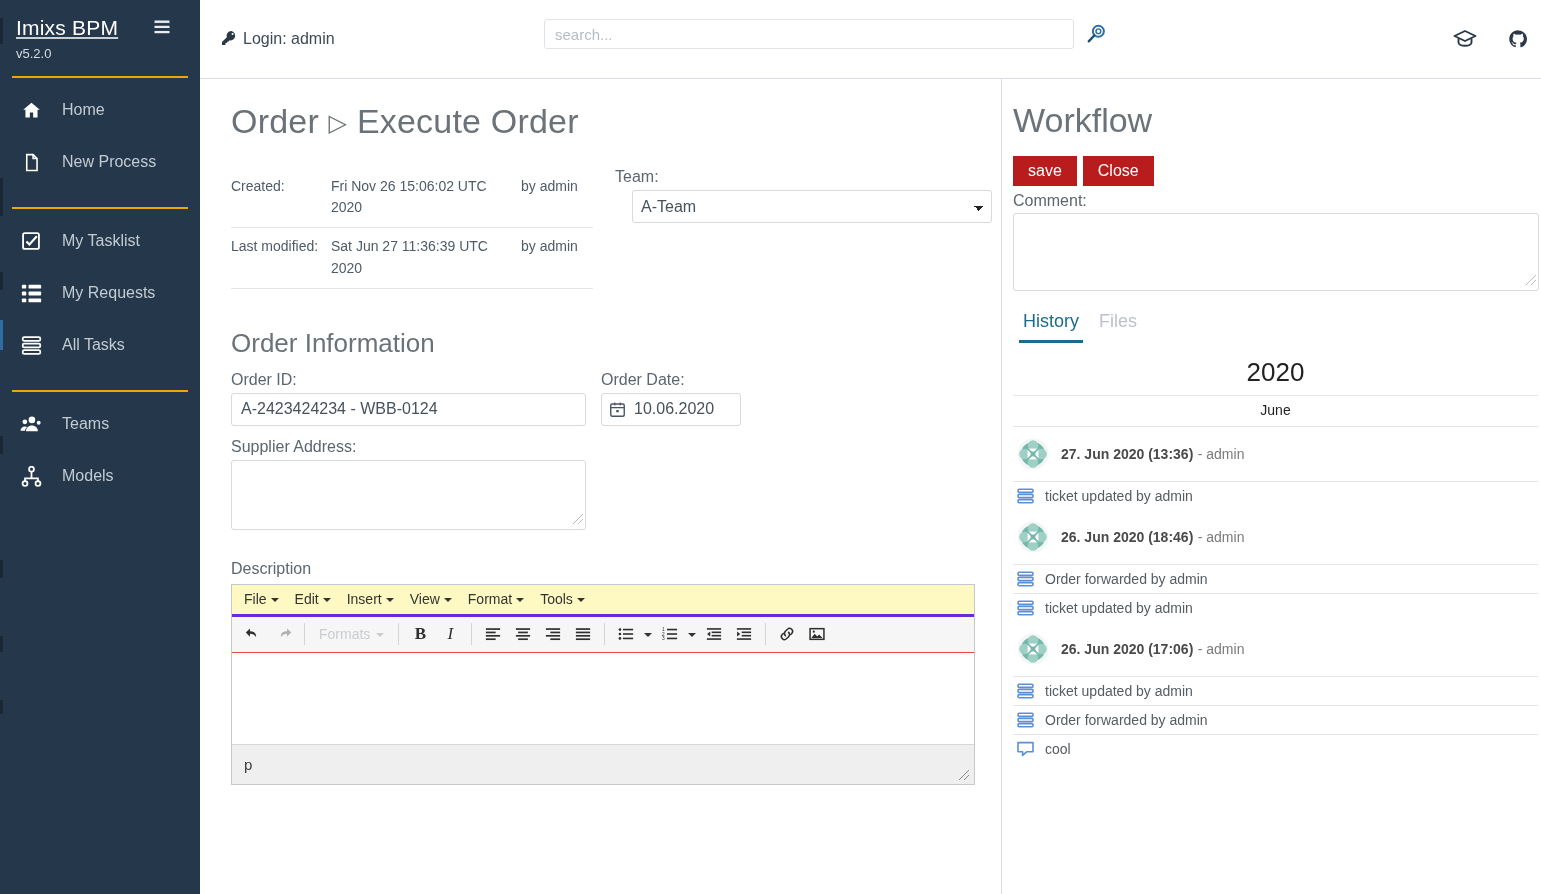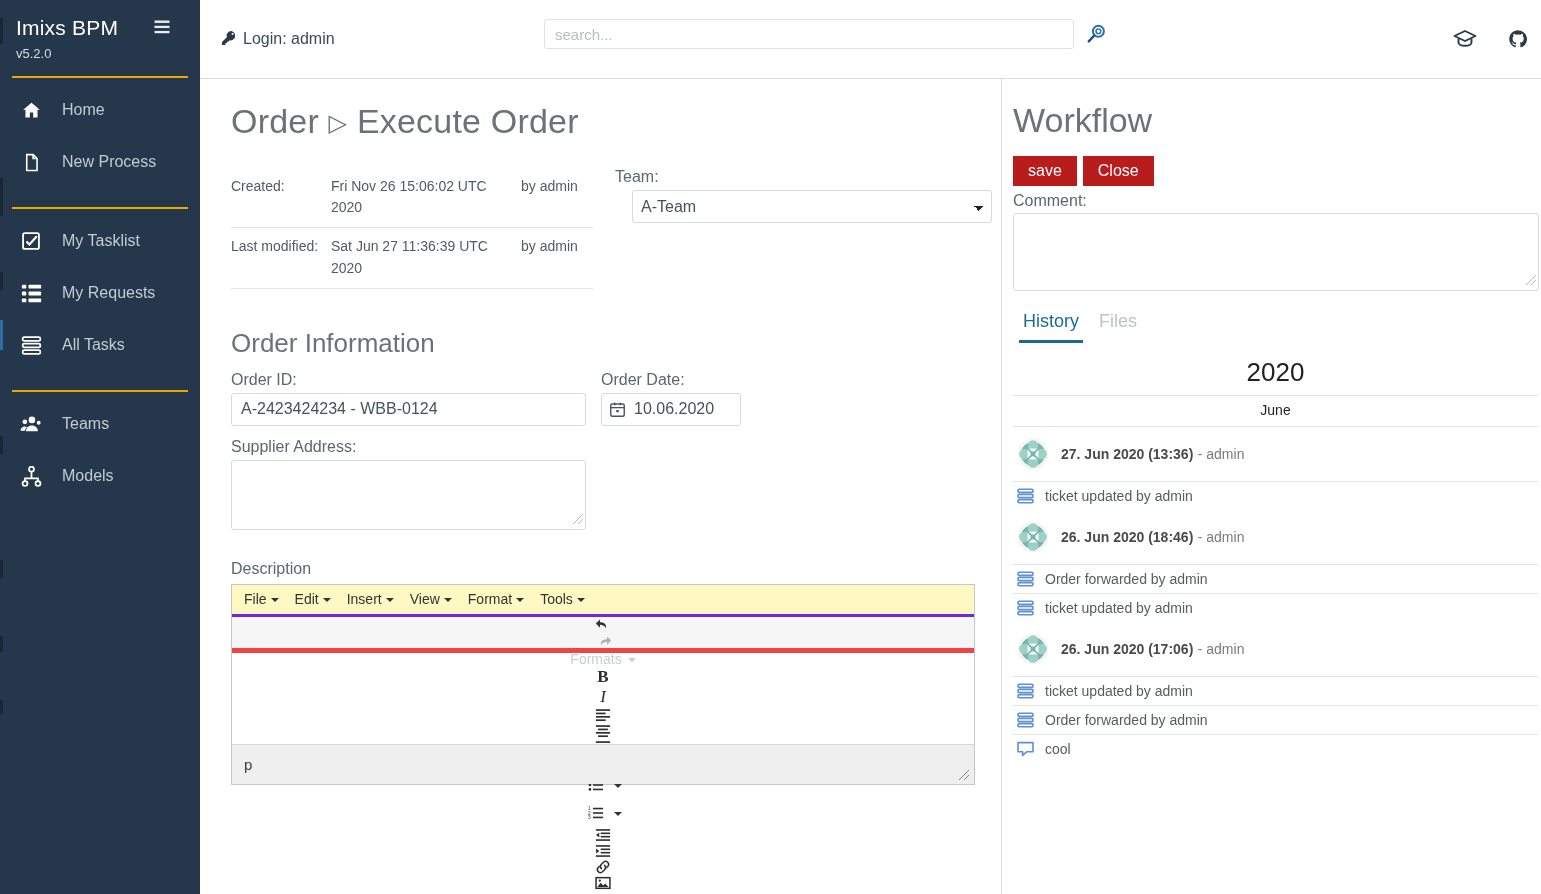--- a/index.html
+++ b/index.html
@@ -17,20 +17,21 @@
     width: 200px; height: 894px;
     background: #25374a;
     flex: 0 0 200px;
     position: relative;
     color: #c8cfd6;
   }
   #sidebar-head { padding: 10px 0 0 0; }
   .brand-row {
     display: flex; align-items: center; justify-content: space-between;
     padding: 6px 28px 0 16px;
+    text-decoration: underline;
   }
   .brand-title {
     font-size: 21px; color: #ffffff; font-weight: 400; letter-spacing: .2px;
   }
   .brand-icon { width: 20px; height: 20px; display:block; }
   .brand-version {
     padding: 6px 16px 0 16px; font-size: 13px; color: #d6dce2;
   }
   .side-sep {
     height: 0; border-top: 2px solid #f0a500;
@@ -195,22 +196,22 @@
     font-size: 14px; color: #333; padding: 3px 8px; cursor: pointer;
     display: flex; align-items: center; gap: 4px;
   }
   .caret {
     width:0; height:0; border-left:4px solid transparent;
     border-right:4px solid transparent; border-top:4px solid #333;
     display:inline-block; position: relative; top:1px;
   }
   .mce-toolbar {
     display: flex; align-items: center;
-    background: #f6f6f6; border-bottom: 5px solid #ef4444;
-    height: 36px; padding: 0 6px; gap: 0; flex-direction: column;
+    background: #f6f6f6; border-bottom: 1px solid #ef4444;
+    height: 36px; padding: 0 6px; gap: 0;
   }
   .tb-btn {
     width: 30px; height: 28px; display:flex; align-items:center; justify-content:center;
     cursor: pointer; color: #2f2f2f;
   }
   .tb-btn svg { display:block; fill:#2f2f2f; }
   .tb-sep { width: 1px; height: 22px; background: #d2d5d7; margin: 0 6px; }
   .tb-formats {
     display:flex; align-items:center; gap:6px; padding: 0 8px;
     font-size: 14px; color: #c9cdd0; cursor: default; height:28px;

